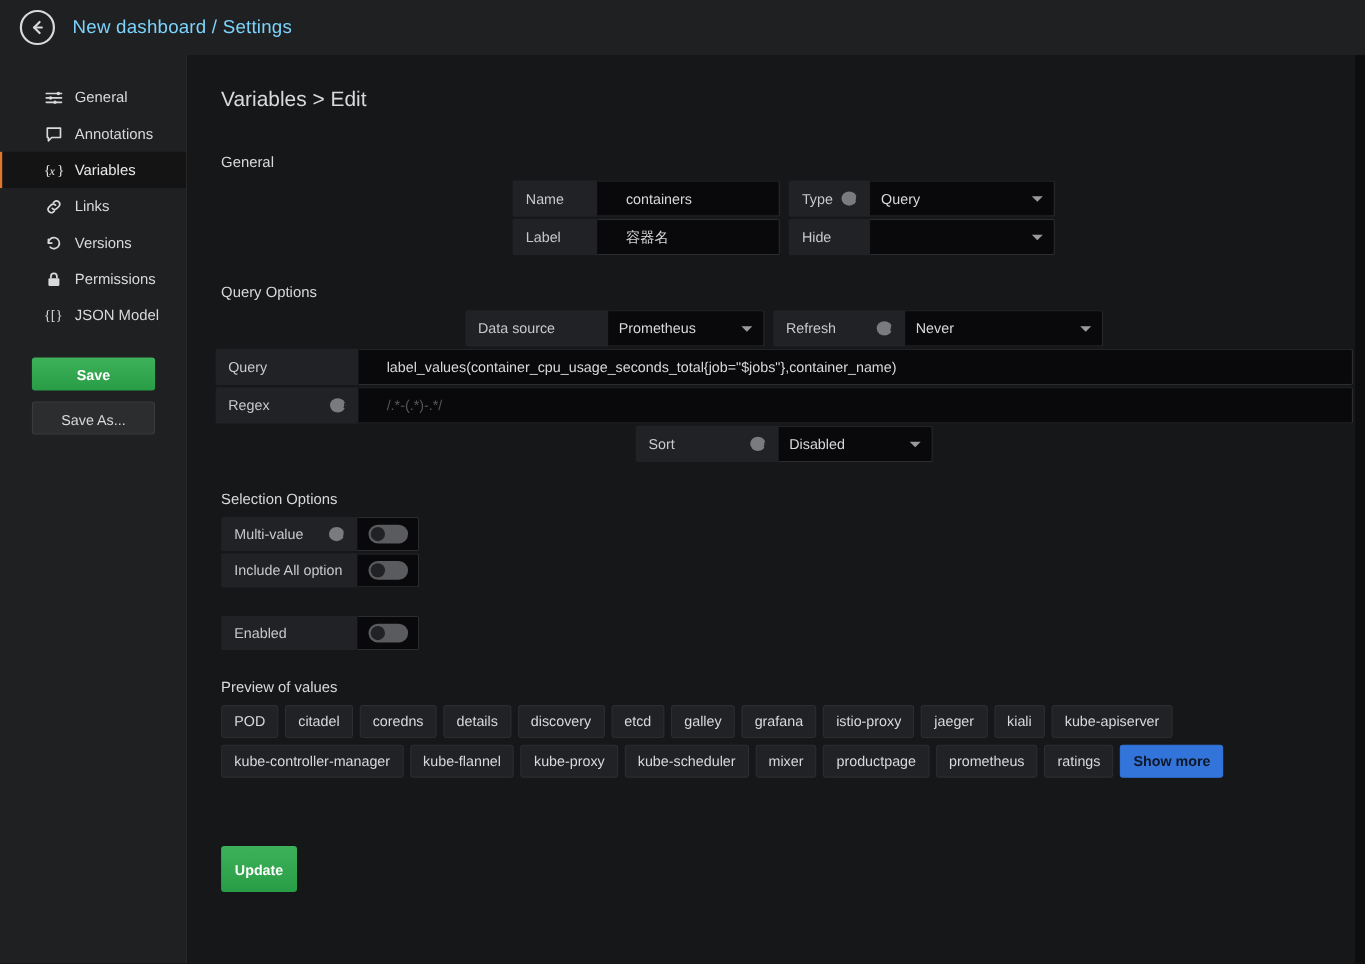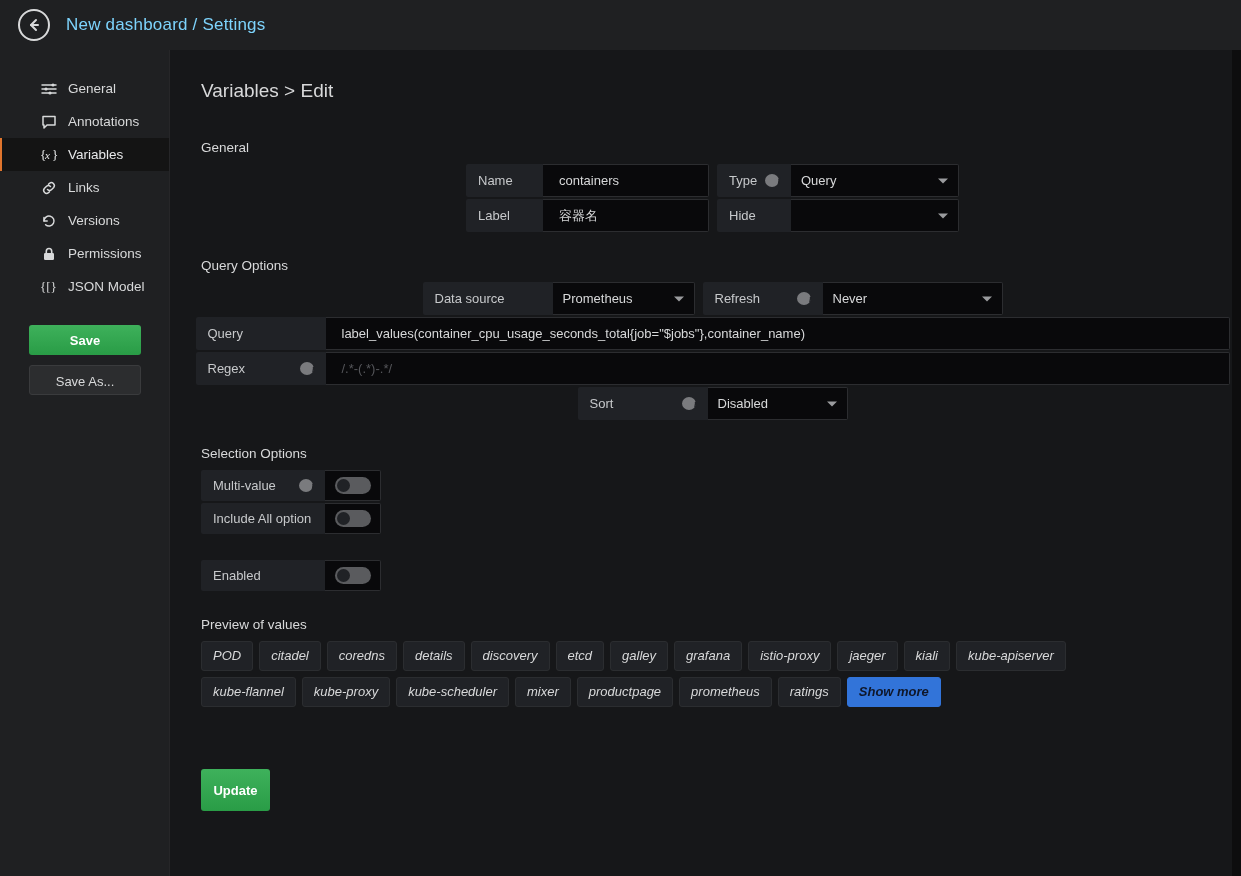--- a/index.html
+++ b/index.html
@@ -113,21 +113,21 @@
   .flabel .info {
     margin-left: auto; padding-left: 14px;
   }
   .finput {
     background: #09090b;
     border: 1px solid #2c2d30;
     border-left: none;
     color: #d8d9da;
     font-size: 13px;
     height: 33px;
-    padding: 0 16px;
+    padding: 0 26px;
     border-radius: 0 2px 2px 0;
     display: flex; align-items: center;
     white-space: nowrap; overflow: hidden;
   }
   .finput.ph { color: #55565a; }
   .fselect {
     background: #09090b;
     border: 1px solid #2c2d30;
     border-left: none;
     color: #d8d9da;
@@ -191,21 +191,21 @@
   .toggle .knob {
     position: absolute; left: 2px; top: 2px;
     width: 13px; height: 13px; border-radius: 50%;
     background: #202226;
   }
   .w-mv { width: 124px; }
   .w-ia { width: 124px; }
   .w-en { width: 124px; }
 
   
-  .chips { display: flex; flex-wrap: wrap; gap: 6px 6px; max-width: 960px; font-style: italic; }
+  .chips { display: flex; flex-wrap: wrap; gap: 6px 6px; max-width: 960px; }
   .chip {
     background: #202226;
     border: 1px solid #2b2d30;
     color: #d8d9da;
     font-size: 13px;
     height: 30px; line-height: 28px;
     padding: 0 11px;
     border-radius: 3px;
     white-space: nowrap;
     cursor: default;
@@ -461,20 +461,21 @@
       <span class="chip">coredns</span>
       <span class="chip">details</span>
       <span class="chip">discovery</span>
       <span class="chip">etcd</span>
       <span class="chip">galley</span>
       <span class="chip">grafana</span>
       <span class="chip">istio-proxy</span>
       <span class="chip">jaeger</span>
       <span class="chip">kiali</span>
       <span class="chip">kube-apiserver</span>
+      <span class="chip">kube-controller-manager</span>
       <span class="chip">kube-flannel</span>
       <span class="chip">kube-proxy</span>
       <span class="chip">kube-scheduler</span>
       <span class="chip">mixer</span>
       <span class="chip">productpage</span>
       <span class="chip">prometheus</span>
       <span class="chip">ratings</span>
       <span class="chip show-more">Show more</span>
     </div>
   </div>

